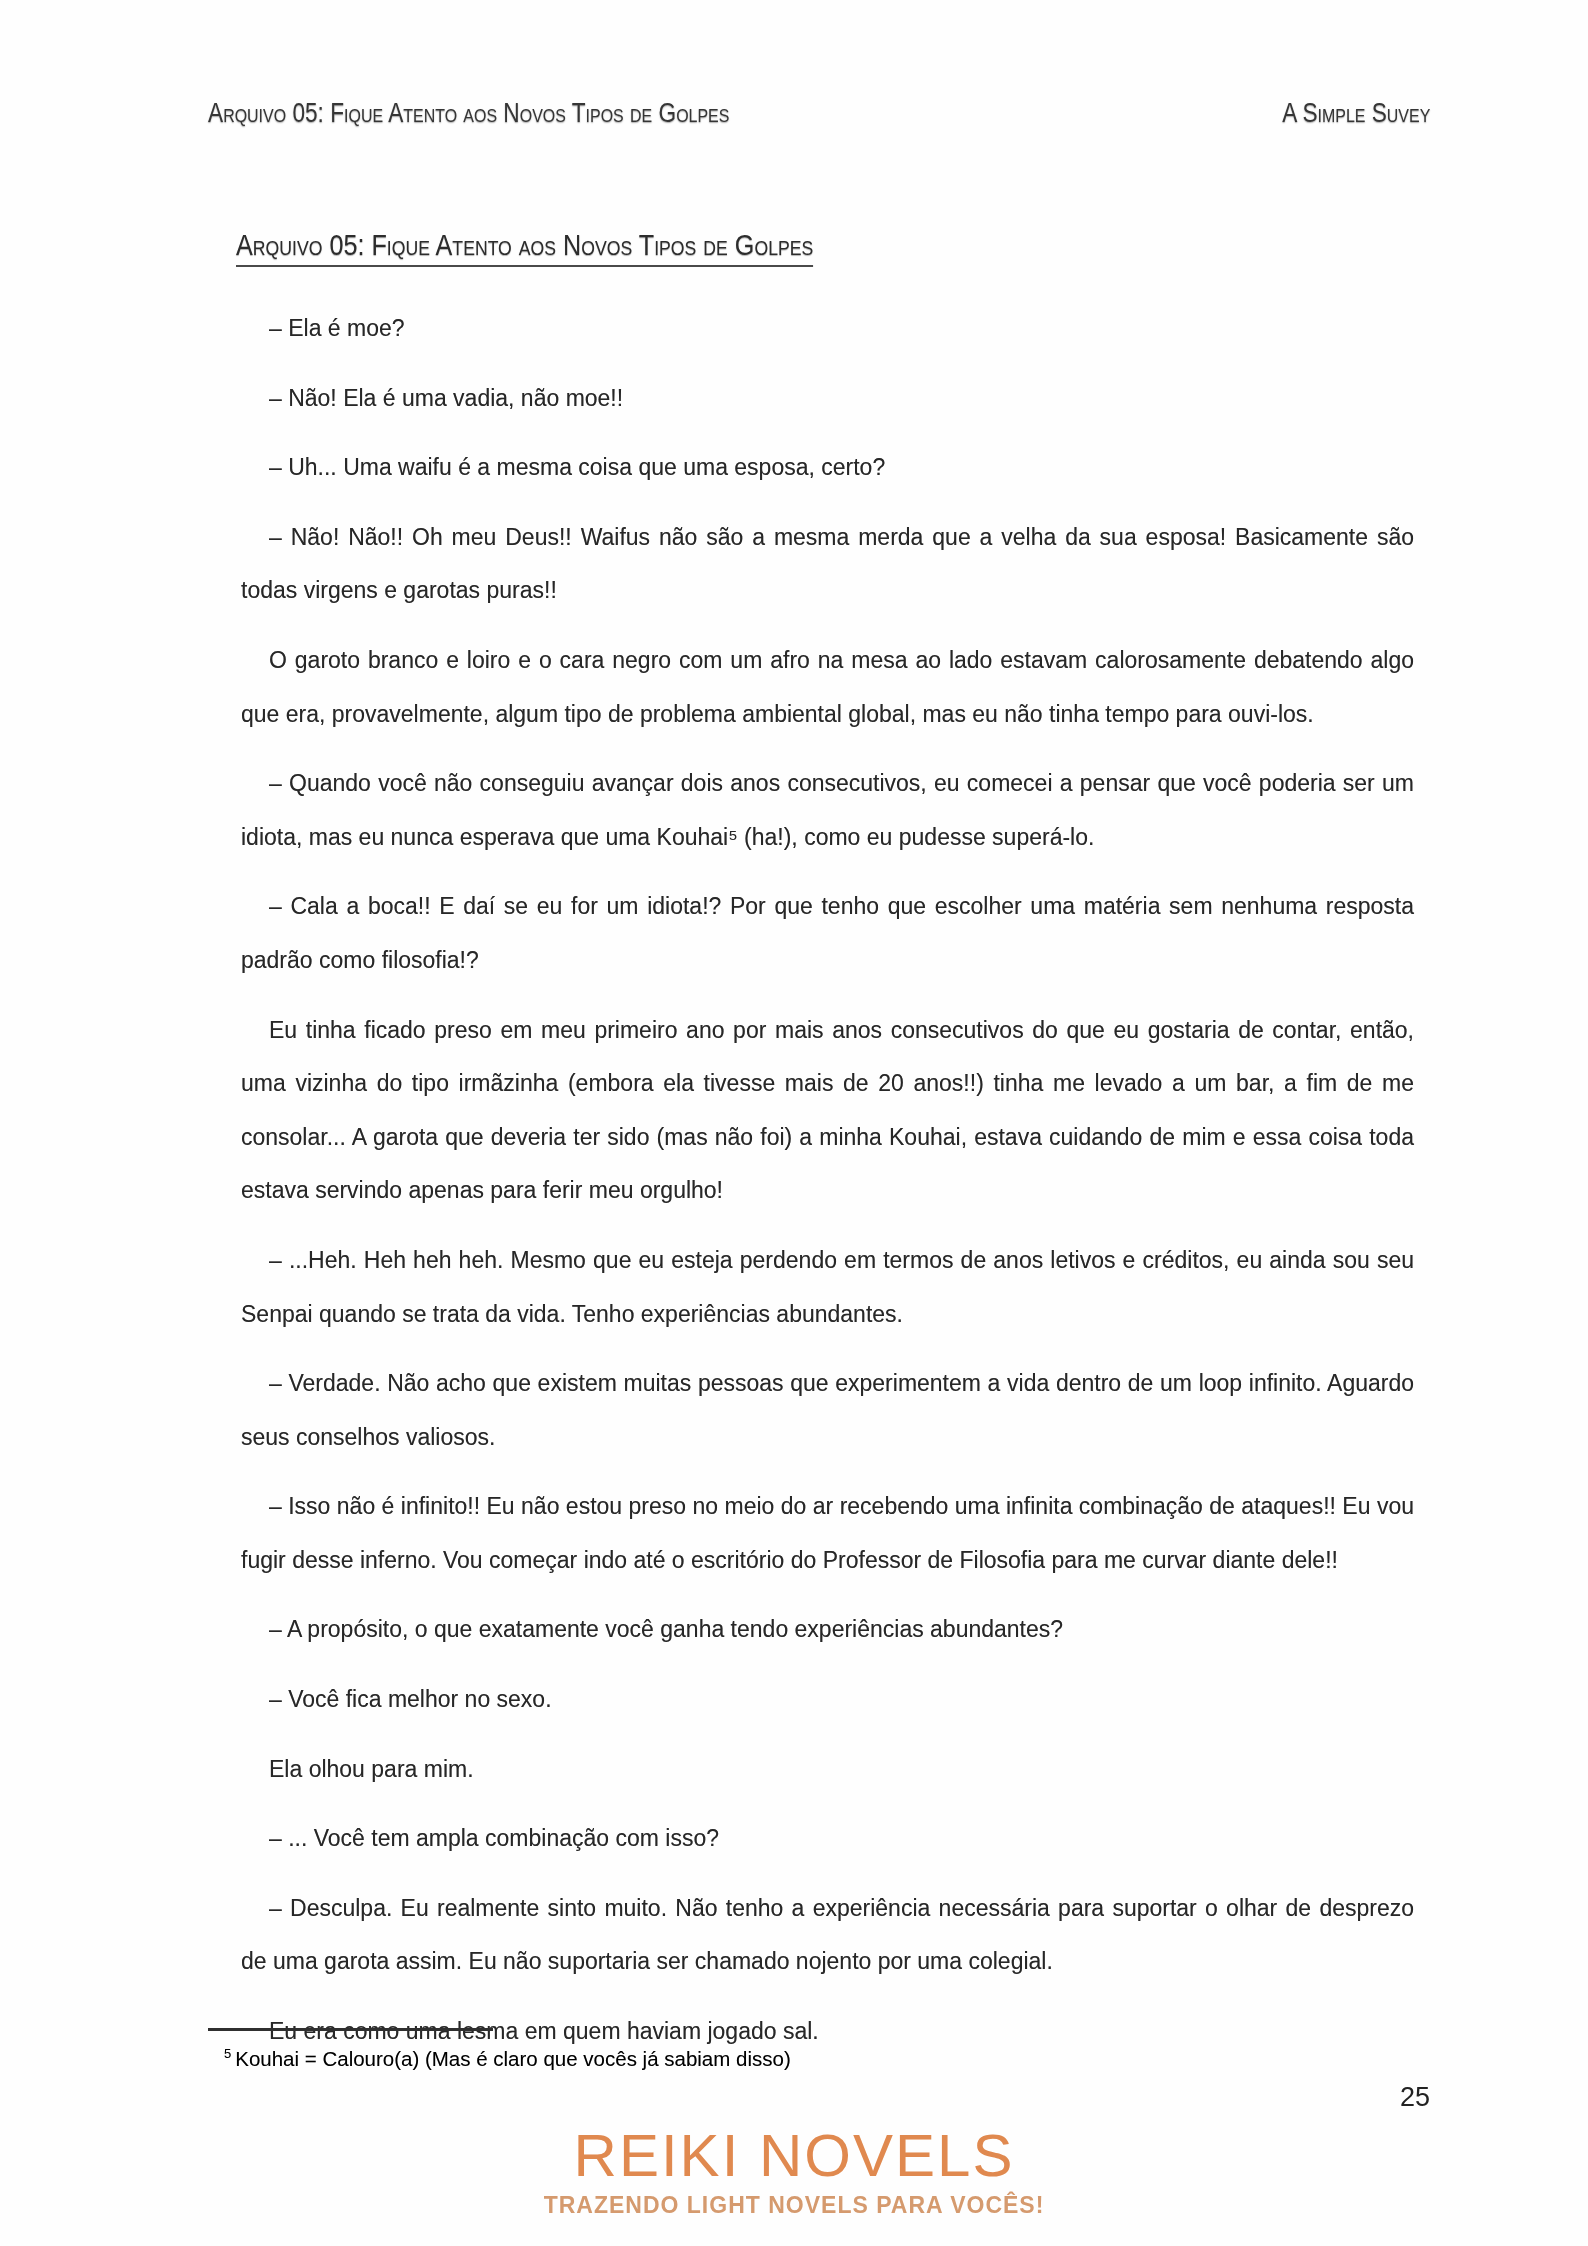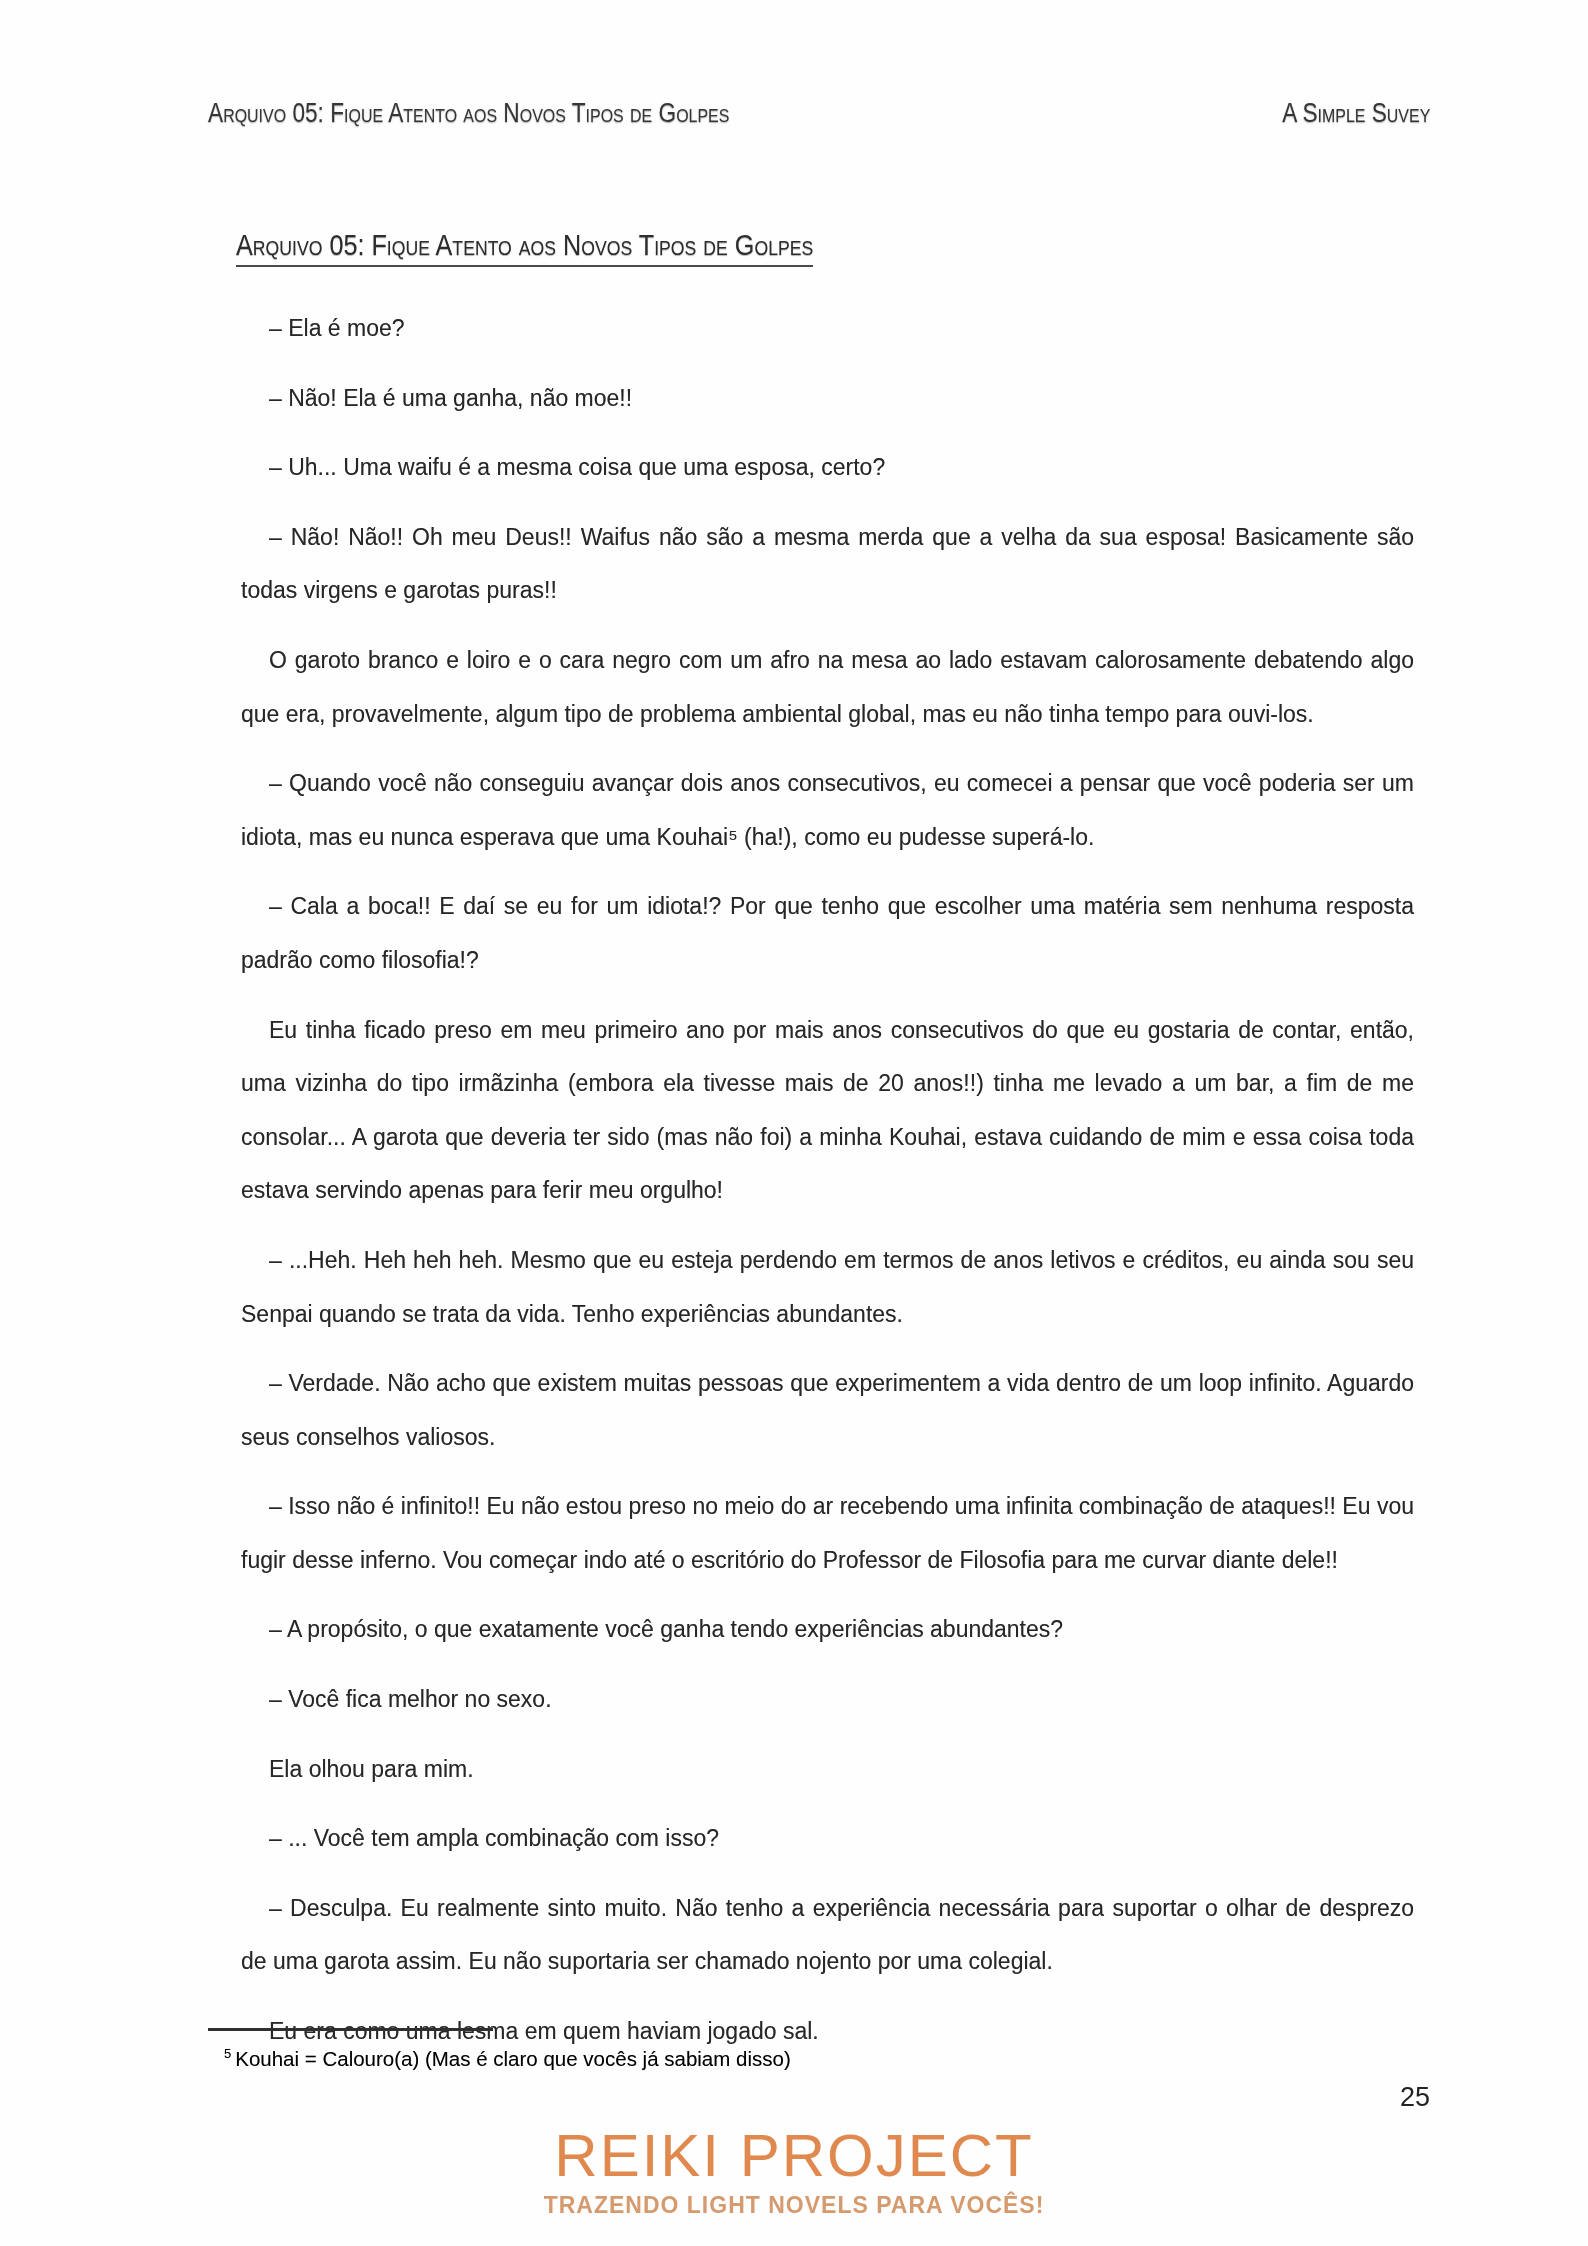--- a/index.html
+++ b/index.html
@@ -121,21 +121,21 @@
 
   <div class="header">
     <span class="smallcaps hdr-left">Arquivo 05: Fique Atento aos Novos Tipos de Golpes</span>
     <span class="smallcaps hdr-right">A Simple Suvey</span>
   </div>
 
   <h1 class="title smallcaps">Arquivo 05: Fique Atento aos Novos Tipos de Golpes</h1>
 
   <div class="body-text">
       <p class="para">– Ela é moe?</p>
-      <p class="para">– Não! Ela é uma ganha, não moe!!</p>
+      <p class="para">– Não! Ela é uma vadia, não moe!!</p>
       <p class="para">– Uh... Uma waifu é a mesma coisa que uma esposa, certo?</p>
       <p class="para">– Não! Não!! Oh meu Deus!! Waifus não são a mesma merda que a velha da sua esposa! Basicamente são todas virgens e garotas puras!!</p>
       <p class="para">O garoto branco e loiro e o cara negro com um afro na mesa ao lado estavam calorosamente debatendo algo que era, provavelmente, algum tipo de problema ambiental global, mas eu não tinha tempo para ouvi-los.</p>
       <p class="para">– Quando você não conseguiu avançar dois anos consecutivos, eu comecei a pensar que você poderia ser um idiota, mas eu nunca esperava que uma Kouhai⁵ (ha!), como eu pudesse superá-lo.</p>
       <p class="para">– Cala a boca!! E daí se eu for um idiota!? Por que tenho que escolher uma matéria sem nenhuma resposta padrão como filosofia!?</p>
       <p class="para">Eu tinha ficado preso em meu primeiro ano por mais anos consecutivos do que eu gostaria de contar, então, uma vizinha do tipo irmãzinha (embora ela tivesse mais de 20 anos!!) tinha me levado a um bar, a fim de me consolar... A garota que deveria ter sido (mas não foi) a minha Kouhai, estava cuidando de mim e essa coisa toda estava servindo apenas para ferir meu orgulho!</p>
       <p class="para">– ...Heh. Heh heh heh. Mesmo que eu esteja perdendo em termos de anos letivos e créditos, eu ainda sou seu Senpai quando se trata da vida. Tenho experiências abundantes.</p>
       <p class="para">– Verdade. Não acho que existem muitas pessoas que experimentem a vida dentro de um loop infinito. Aguardo seus conselhos valiosos.</p>
       <p class="para">– Isso não é infinito!! Eu não estou preso no meio do ar recebendo uma infinita combinação de ataques!! Eu vou fugir desse inferno. Vou começar indo até o escritório do Professor de Filosofia para me curvar diante dele!!</p>
       <p class="para">– A propósito, o que exatamente você ganha tendo experiências abundantes?</p>
@@ -148,17 +148,17 @@
 
   <div class="footnote-rule"></div>
 
   <div class="footnote">
     <sup>5</sup><span>Kouhai = Calouro(a) (Mas é claro que vocês já sabiam disso)</span>
   </div>
 
   <div class="page-number">25</div>
 
   <div class="footer-logo">
-    <div class="logo-name" style="color: rgb(224, 137, 79);">REIKI PROJECT</div>
+    <div class="logo-name" style="color: rgb(224, 137, 79);">REIKI NOVELS</div>
     <div class="logo-tagline" style="color: rgb(213, 154, 110);">TRAZENDO LIGHT NOVELS PARA VOCÊS!</div>
   </div>
 
 </div>
 
 </body></html>

